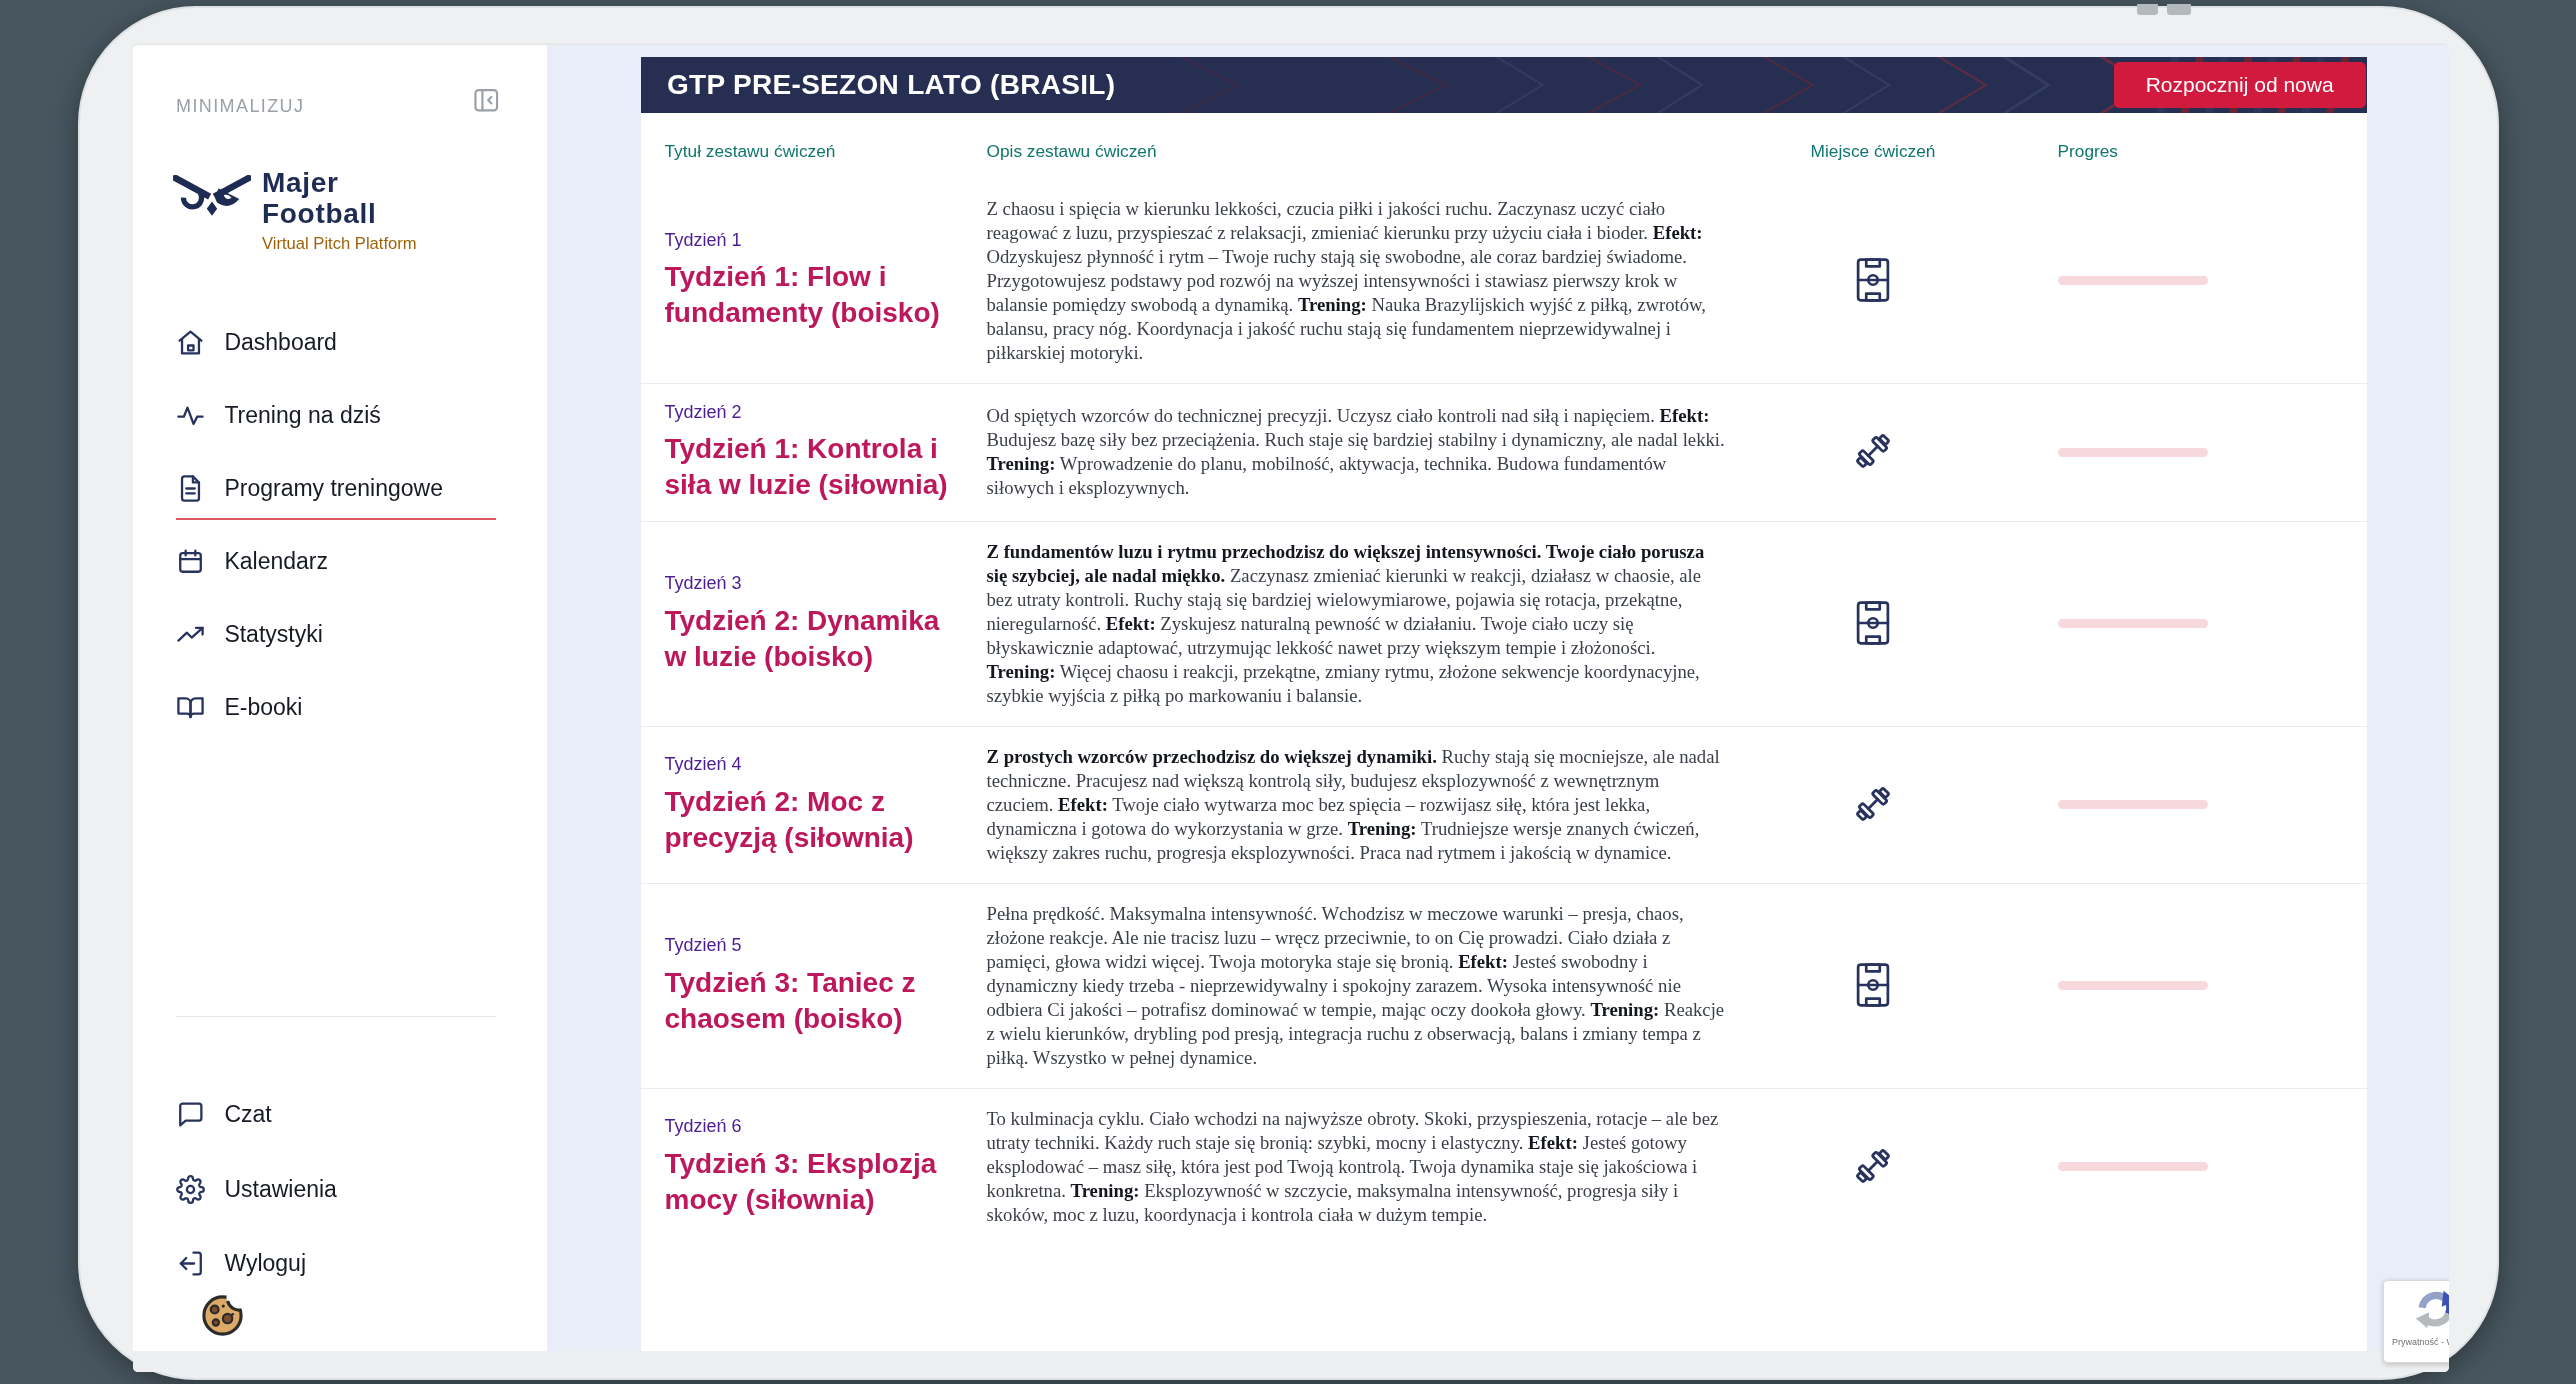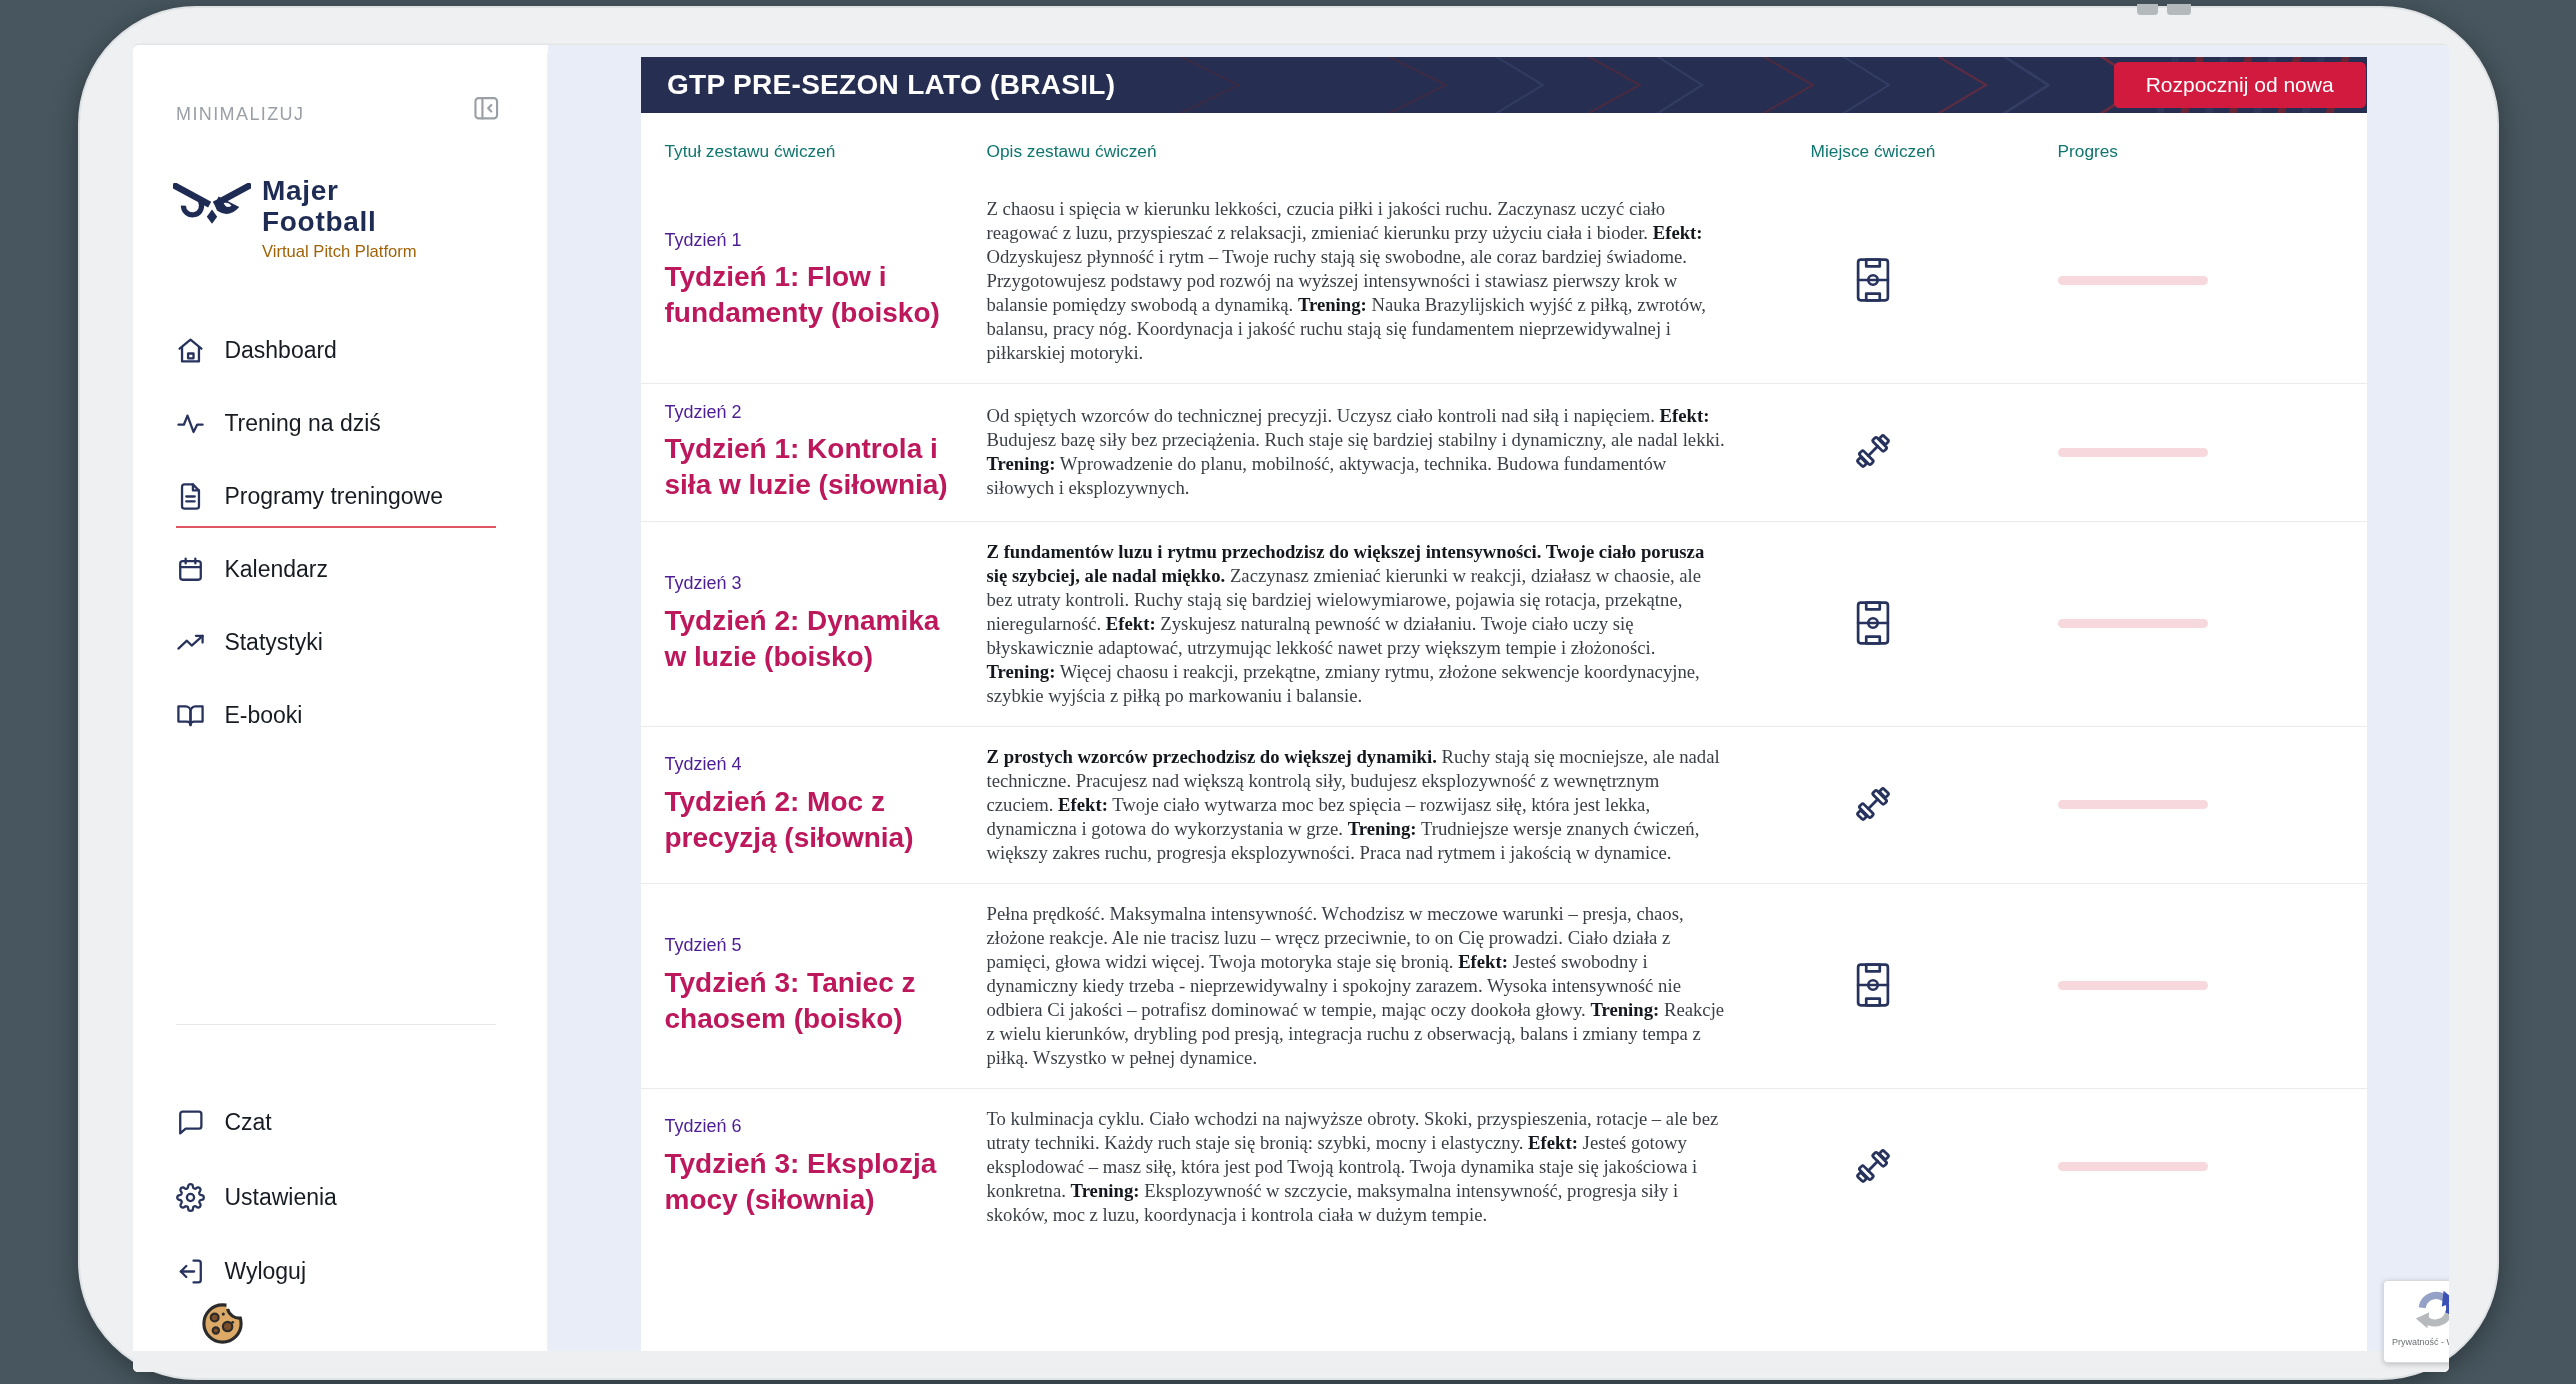--- a/index.html
+++ b/index.html
@@ -12,21 +12,21 @@
            box-shadow:0 7px 28px rgba(0,0,0,.35); }
   .notch { position:absolute; top:4.2px; height:10.4px; background:#b4b9bc; border-radius:0 0 3.5px 3.5px; z-index:3; }
   .notch1 { left:2137px; width:21px; }
   .notch2 { left:2167px; width:23.5px; }
 
   .screen { position:absolute; left:53px; top:37px; width:2316px; height:1327px;
             background:#ffffff; border-radius:5.5px; overflow:hidden;
             box-shadow:0 -1.4px 0 #e3e5e7; }
 
   
-  .sidebar { position:absolute; left:0; top:8px; bottom:0; width:415px; background:#fff;
+  .sidebar { position:absolute; left:0; top:0; bottom:0; width:415px; background:#fff;
              border-right:1.4px solid #edeff1; z-index:2; }
   .minimize-label { position:absolute; left:43px; top:51px; font-size:18px; letter-spacing:1.4px; color:#9aa0a6; }
   .collapse-btn { position:absolute; left:337px; top:40px; width:33px; height:33px; background:none; border:none; cursor:pointer; }
   .logo { position:absolute; left:40px; top:122px; display:flex; gap:11px; }
   .logo svg { margin-top:8.3px; }
   .logo-title { font-size:28px; line-height:31px; font-weight:700; color:#1e2b52; letter-spacing:0.7px; }
   .logo-sub { font-size:16.6px; color:#a16207; margin-top:5.5px; }
 
   .nav, .footer-nav { position:absolute; left:43px; width:320px; display:flex; flex-direction:column; }
   .nav { top:276px; gap:29px; }

